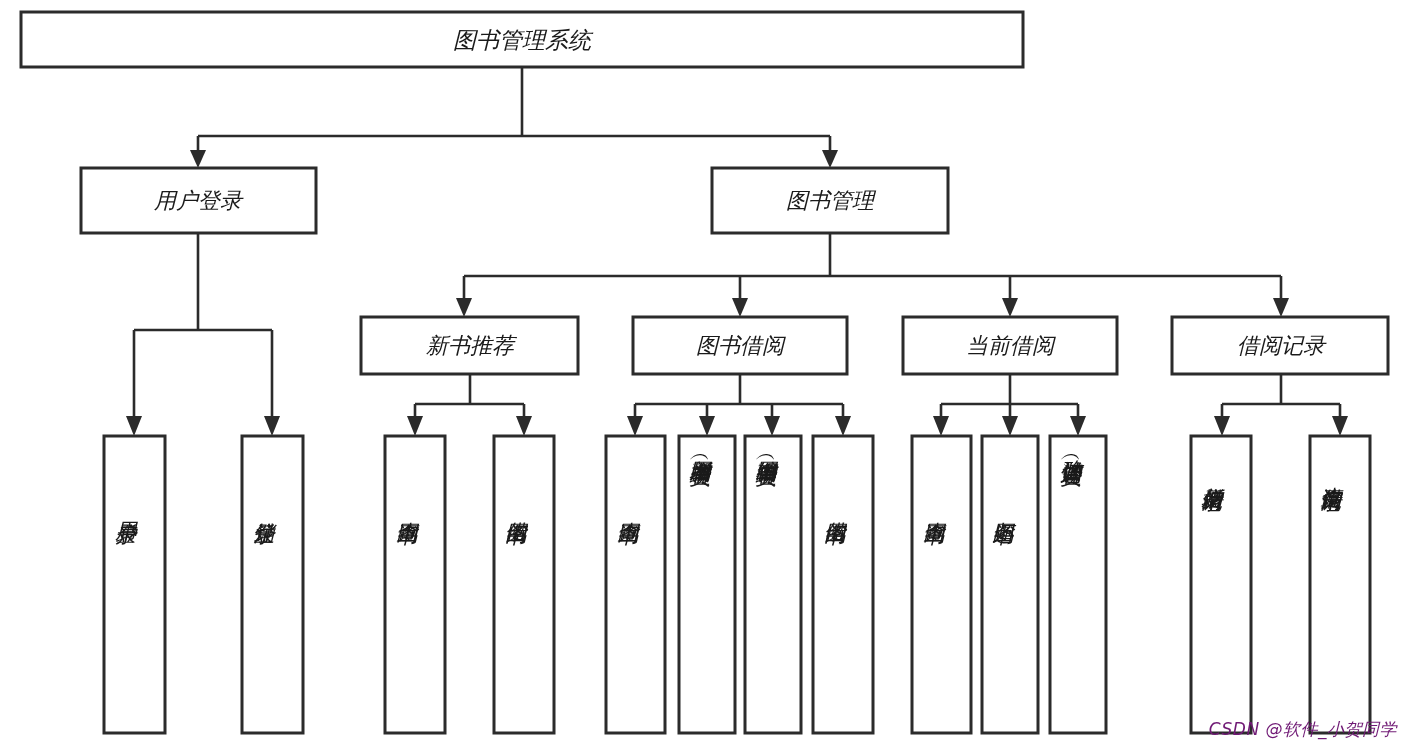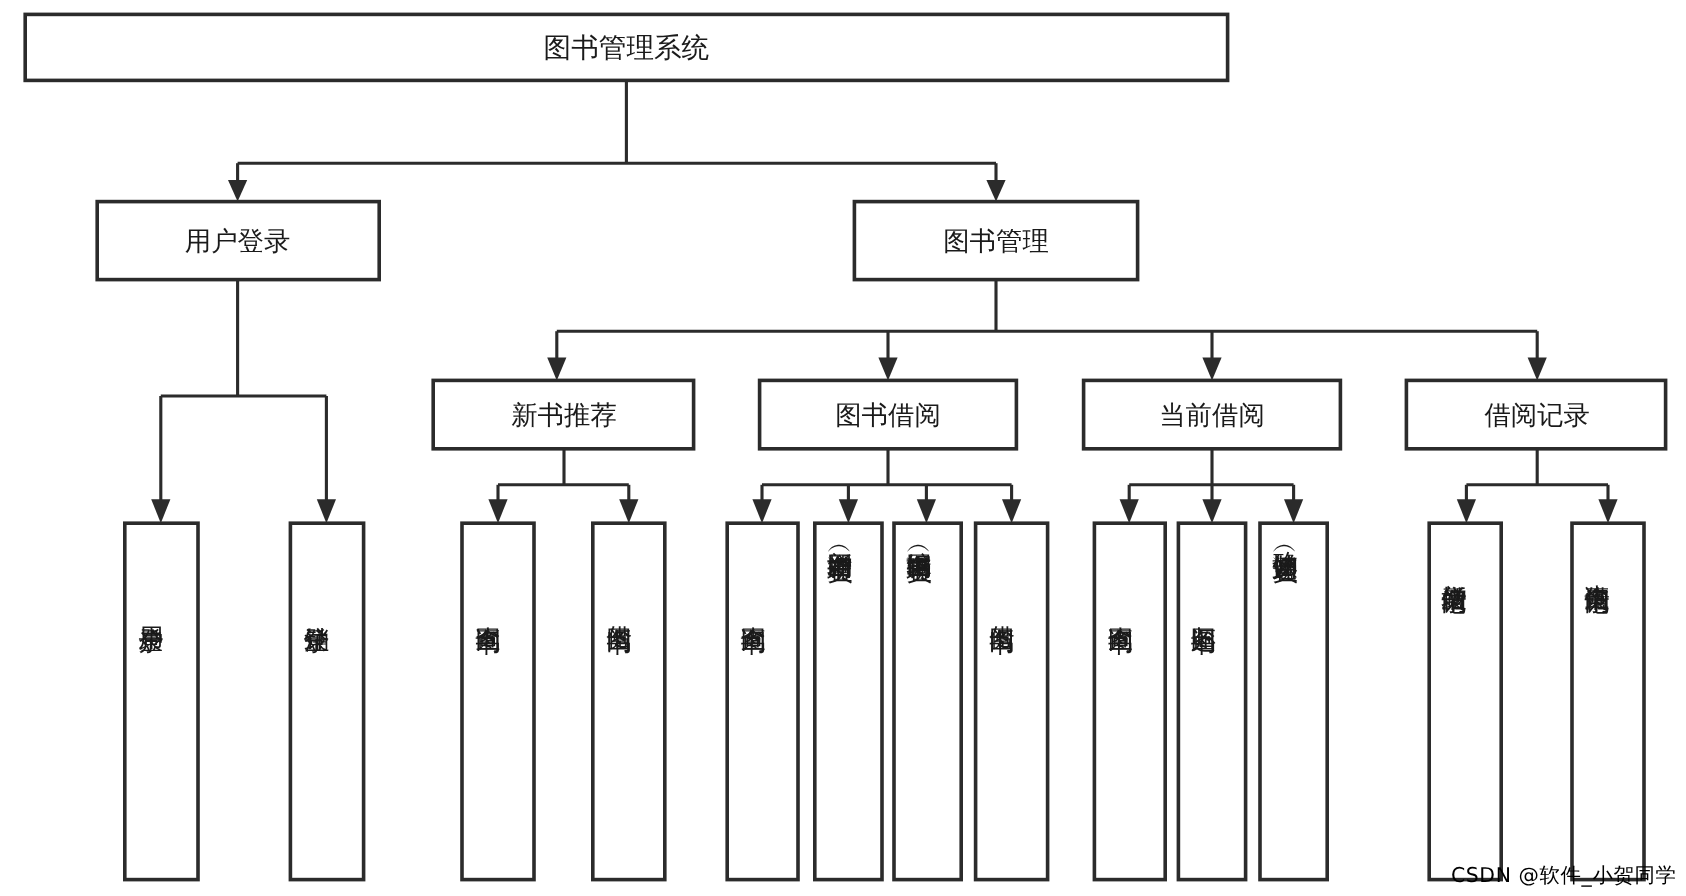--- a/index.html
+++ b/index.html
@@ -12,20 +12,21 @@
     width: 1405px;
     height: 747px;
     font-family: "DejaVu Sans", "Liberation Sans", sans-serif;
     overflow: hidden;
   }
   #diagram-root {
     position: relative;
     width: 1405px;
     height: 747px;
     background: #ffffff;
+    font-style: italic;
   }
   svg.flow {
     position: absolute;
     top: 0;
     left: 0;
     width: 1405px;
     height: 747px;
     display: block;
   }
   .node-rect {
@@ -70,21 +71,21 @@
     white-space: nowrap;
     text-align: start;
     pointer-events: none;
   }
   .watermark {
     position: absolute;
     right: 8px;
     bottom: 6px;
     font-family: "DejaVu Sans", "Liberation Sans", sans-serif;
     font-size: 17px;
-    color: #000000;
+    color: #701a75;
     letter-spacing: 0.5px;
     user-select: none;
     text-align: right;
   }
 </style>
 </head>
 <body>
 
 <div id="diagram-root">
 

